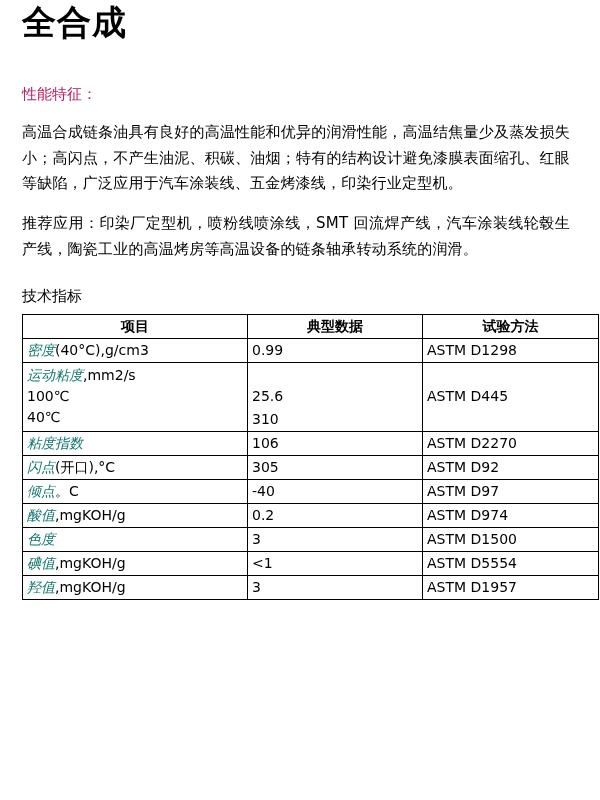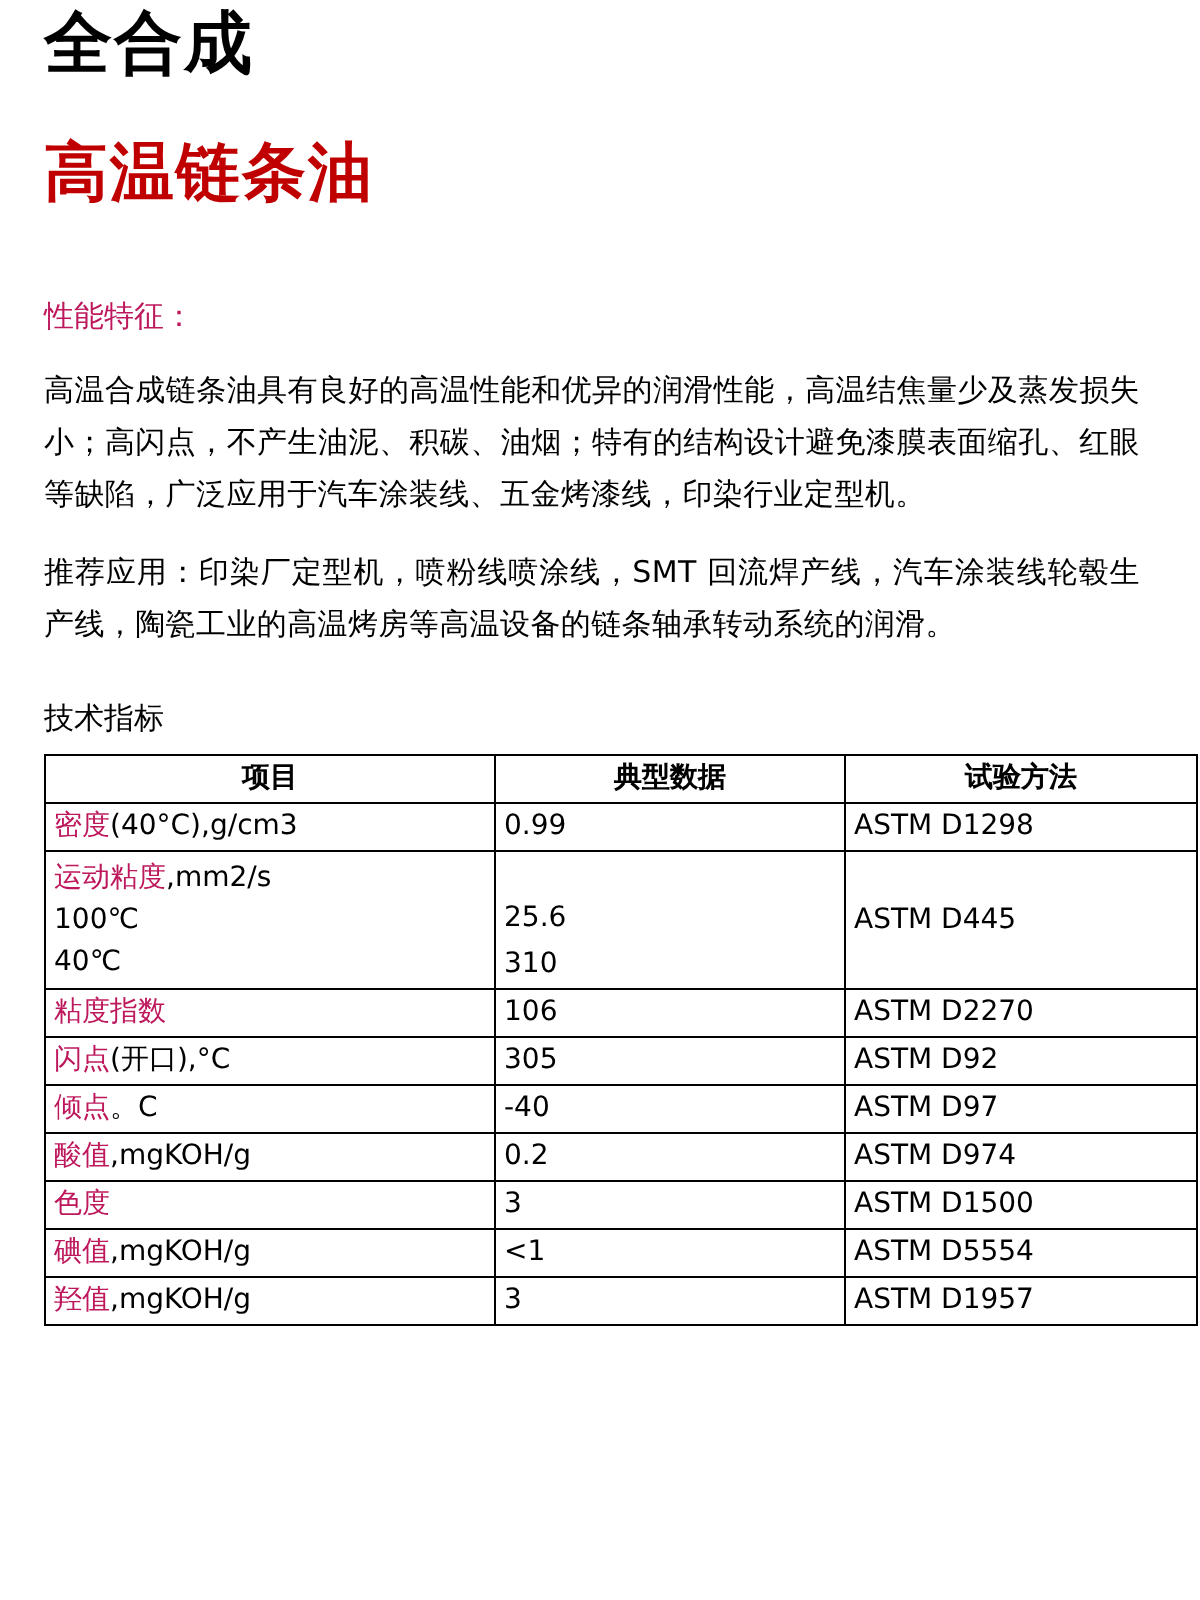--- a/index.html
+++ b/index.html
@@ -76,30 +76,29 @@
   .col-item { width: 225px; }
   .col-typ  { width: 175px; }
   .col-test { width: 176px; }
   .cell-item {
     text-align: left;
     padding-left: 6px;
   }
   .cell-center {
     text-align: left;
   }
-  .red { color: #be185d; }
+  .red { color: #0f766e; font-style: italic; }
   .sub-line { display: block; }
 </style>
 </head>
 <body>
 
 <div class="page">
 
   <div class="title-main">全合成</div>
-  <div class="title-sub">高温链条油</div>
 
   <div class="section-label">性能特征：</div>
   <div class="para">高温合成链条油具有良好的高温性能和优异的润滑性能，高温结焦量少及蒸发损失小；高闪点，不产生油泥、积碳、油烟；特有的结构设计避免漆膜表面缩孔、红眼等缺陷，广泛应用于汽车涂装线、五金烤漆线，印染行业定型机。</div>
   <div class="para">推荐应用：印染厂定型机，喷粉线喷涂线，SMT 回流焊产线，汽车涂装线轮毂生产线，陶瓷工业的高温烤房等高温设备的链条轴承转动系统的润滑。</div>
 
   <div class="tech-label">技术指标</div>
 
   <table class="spec">
     <colgroup>
       <col class="col-item">

